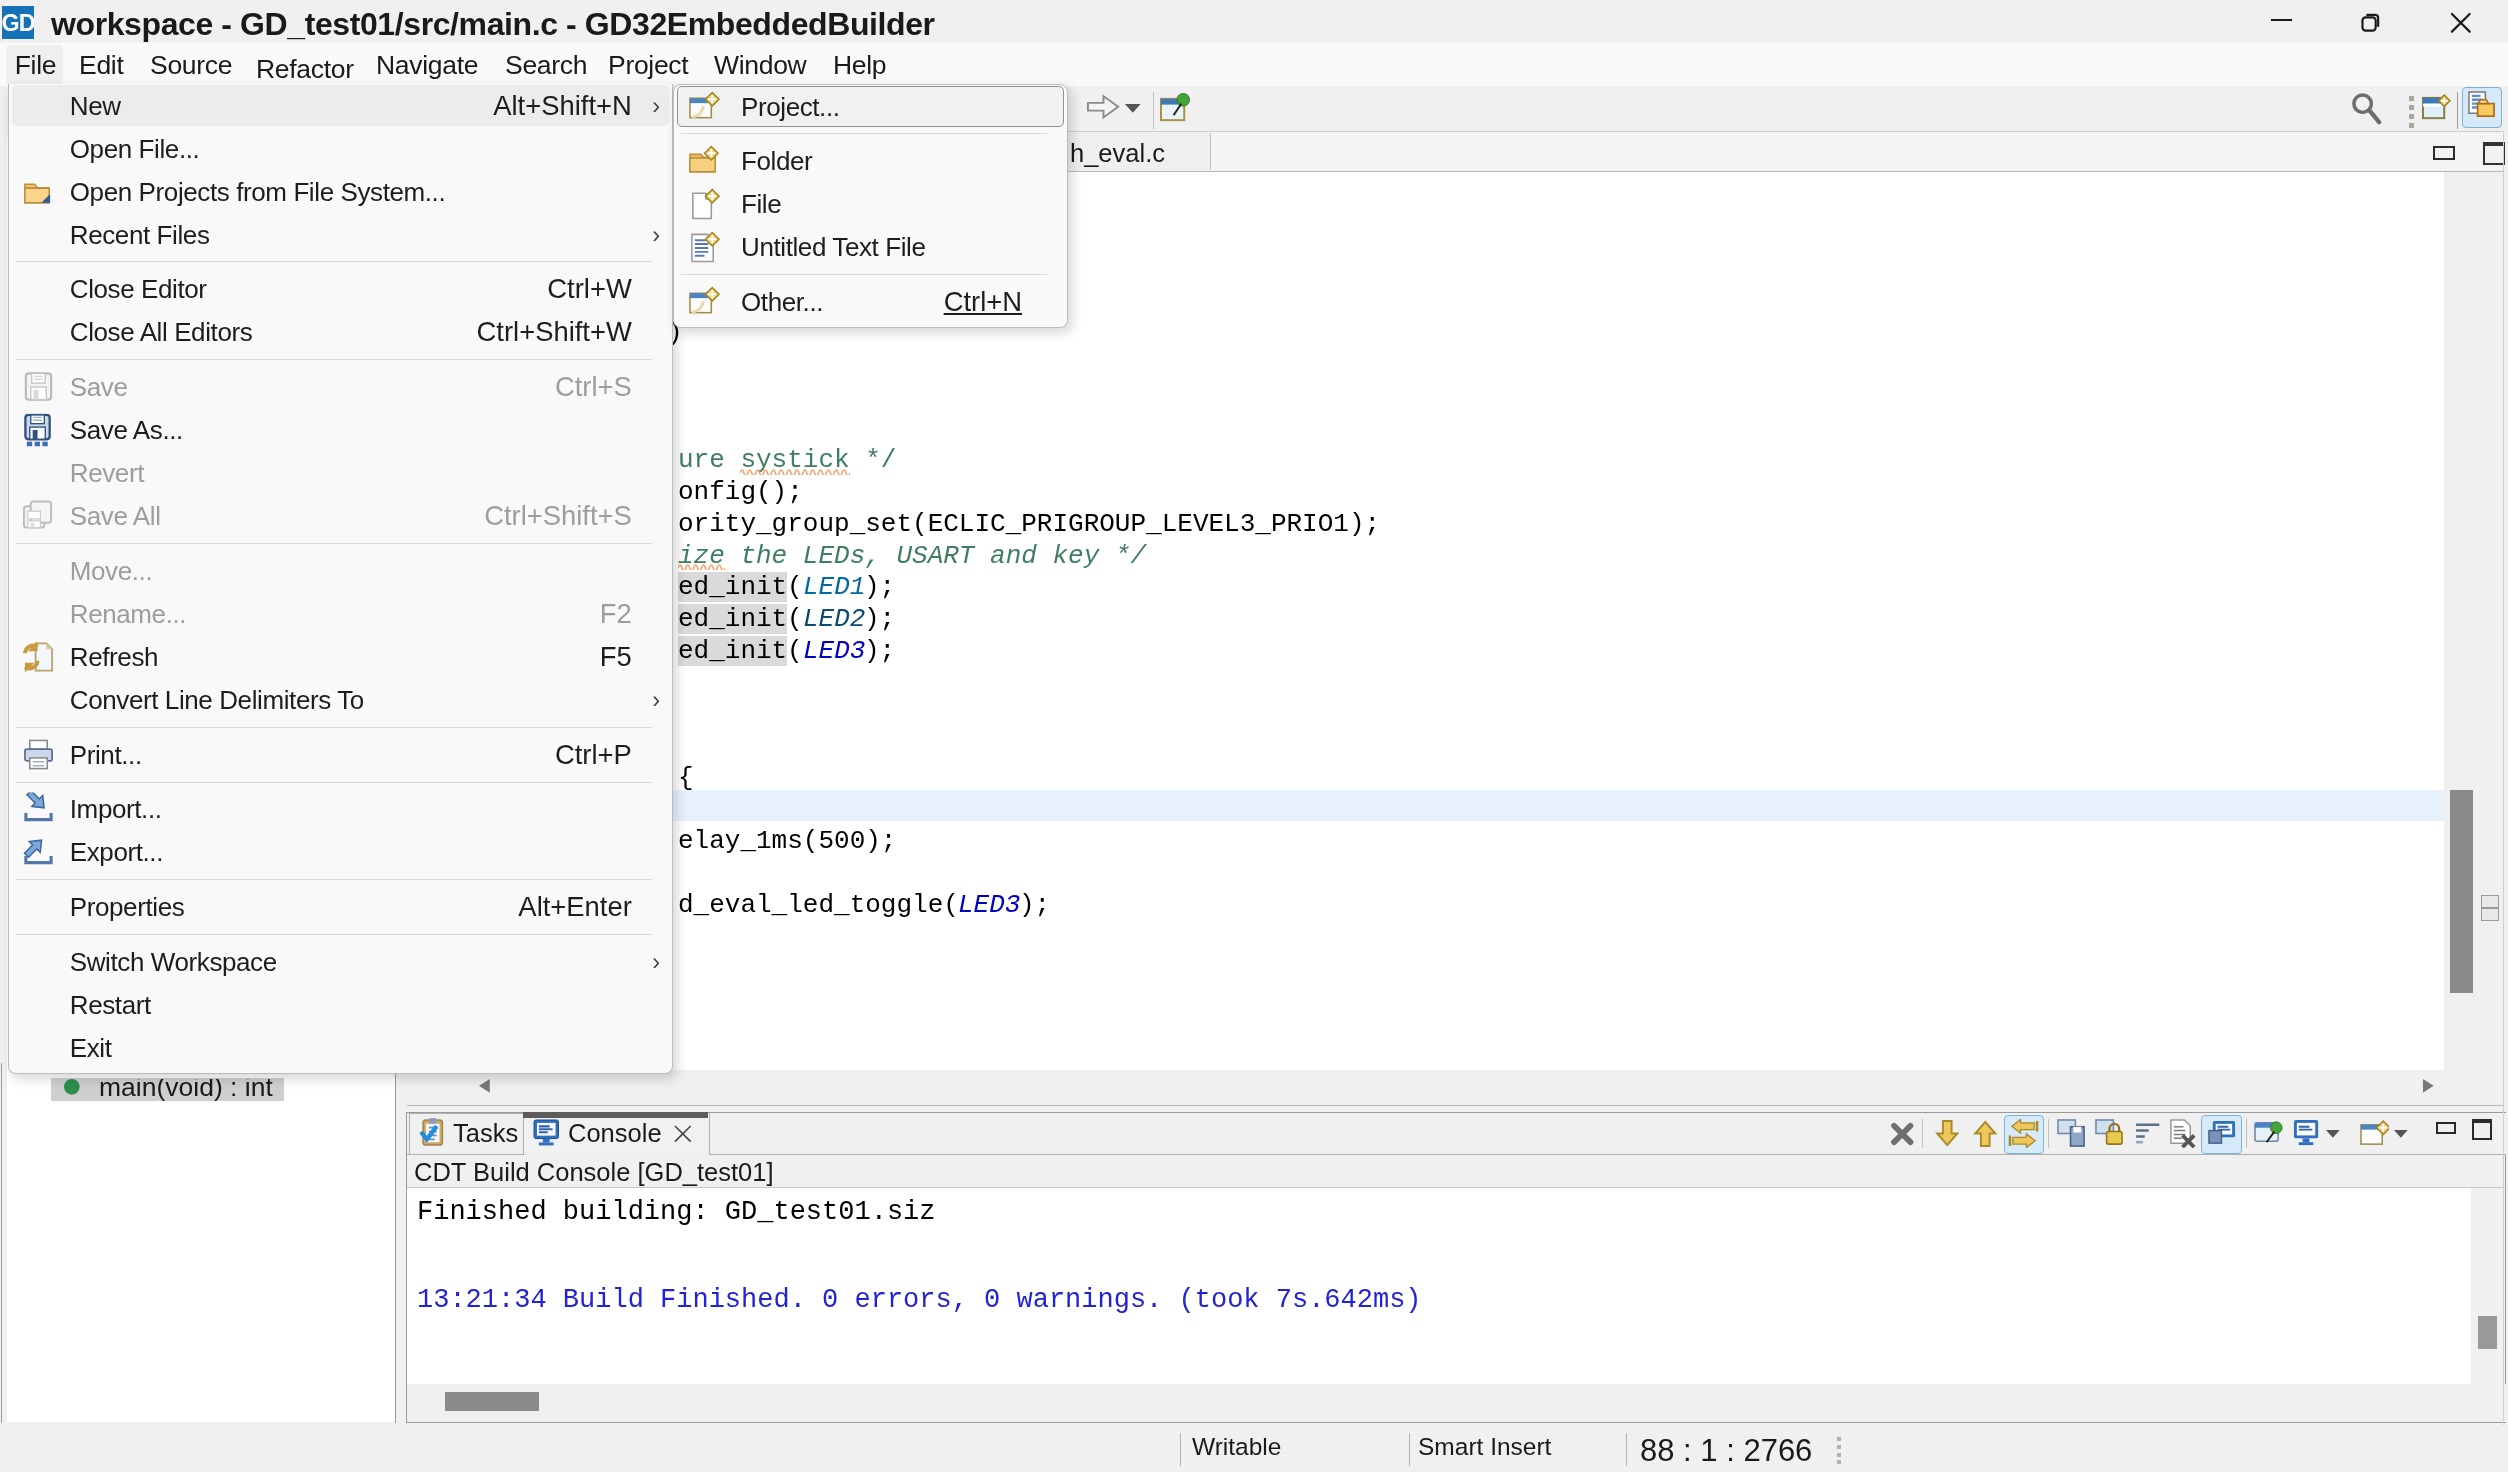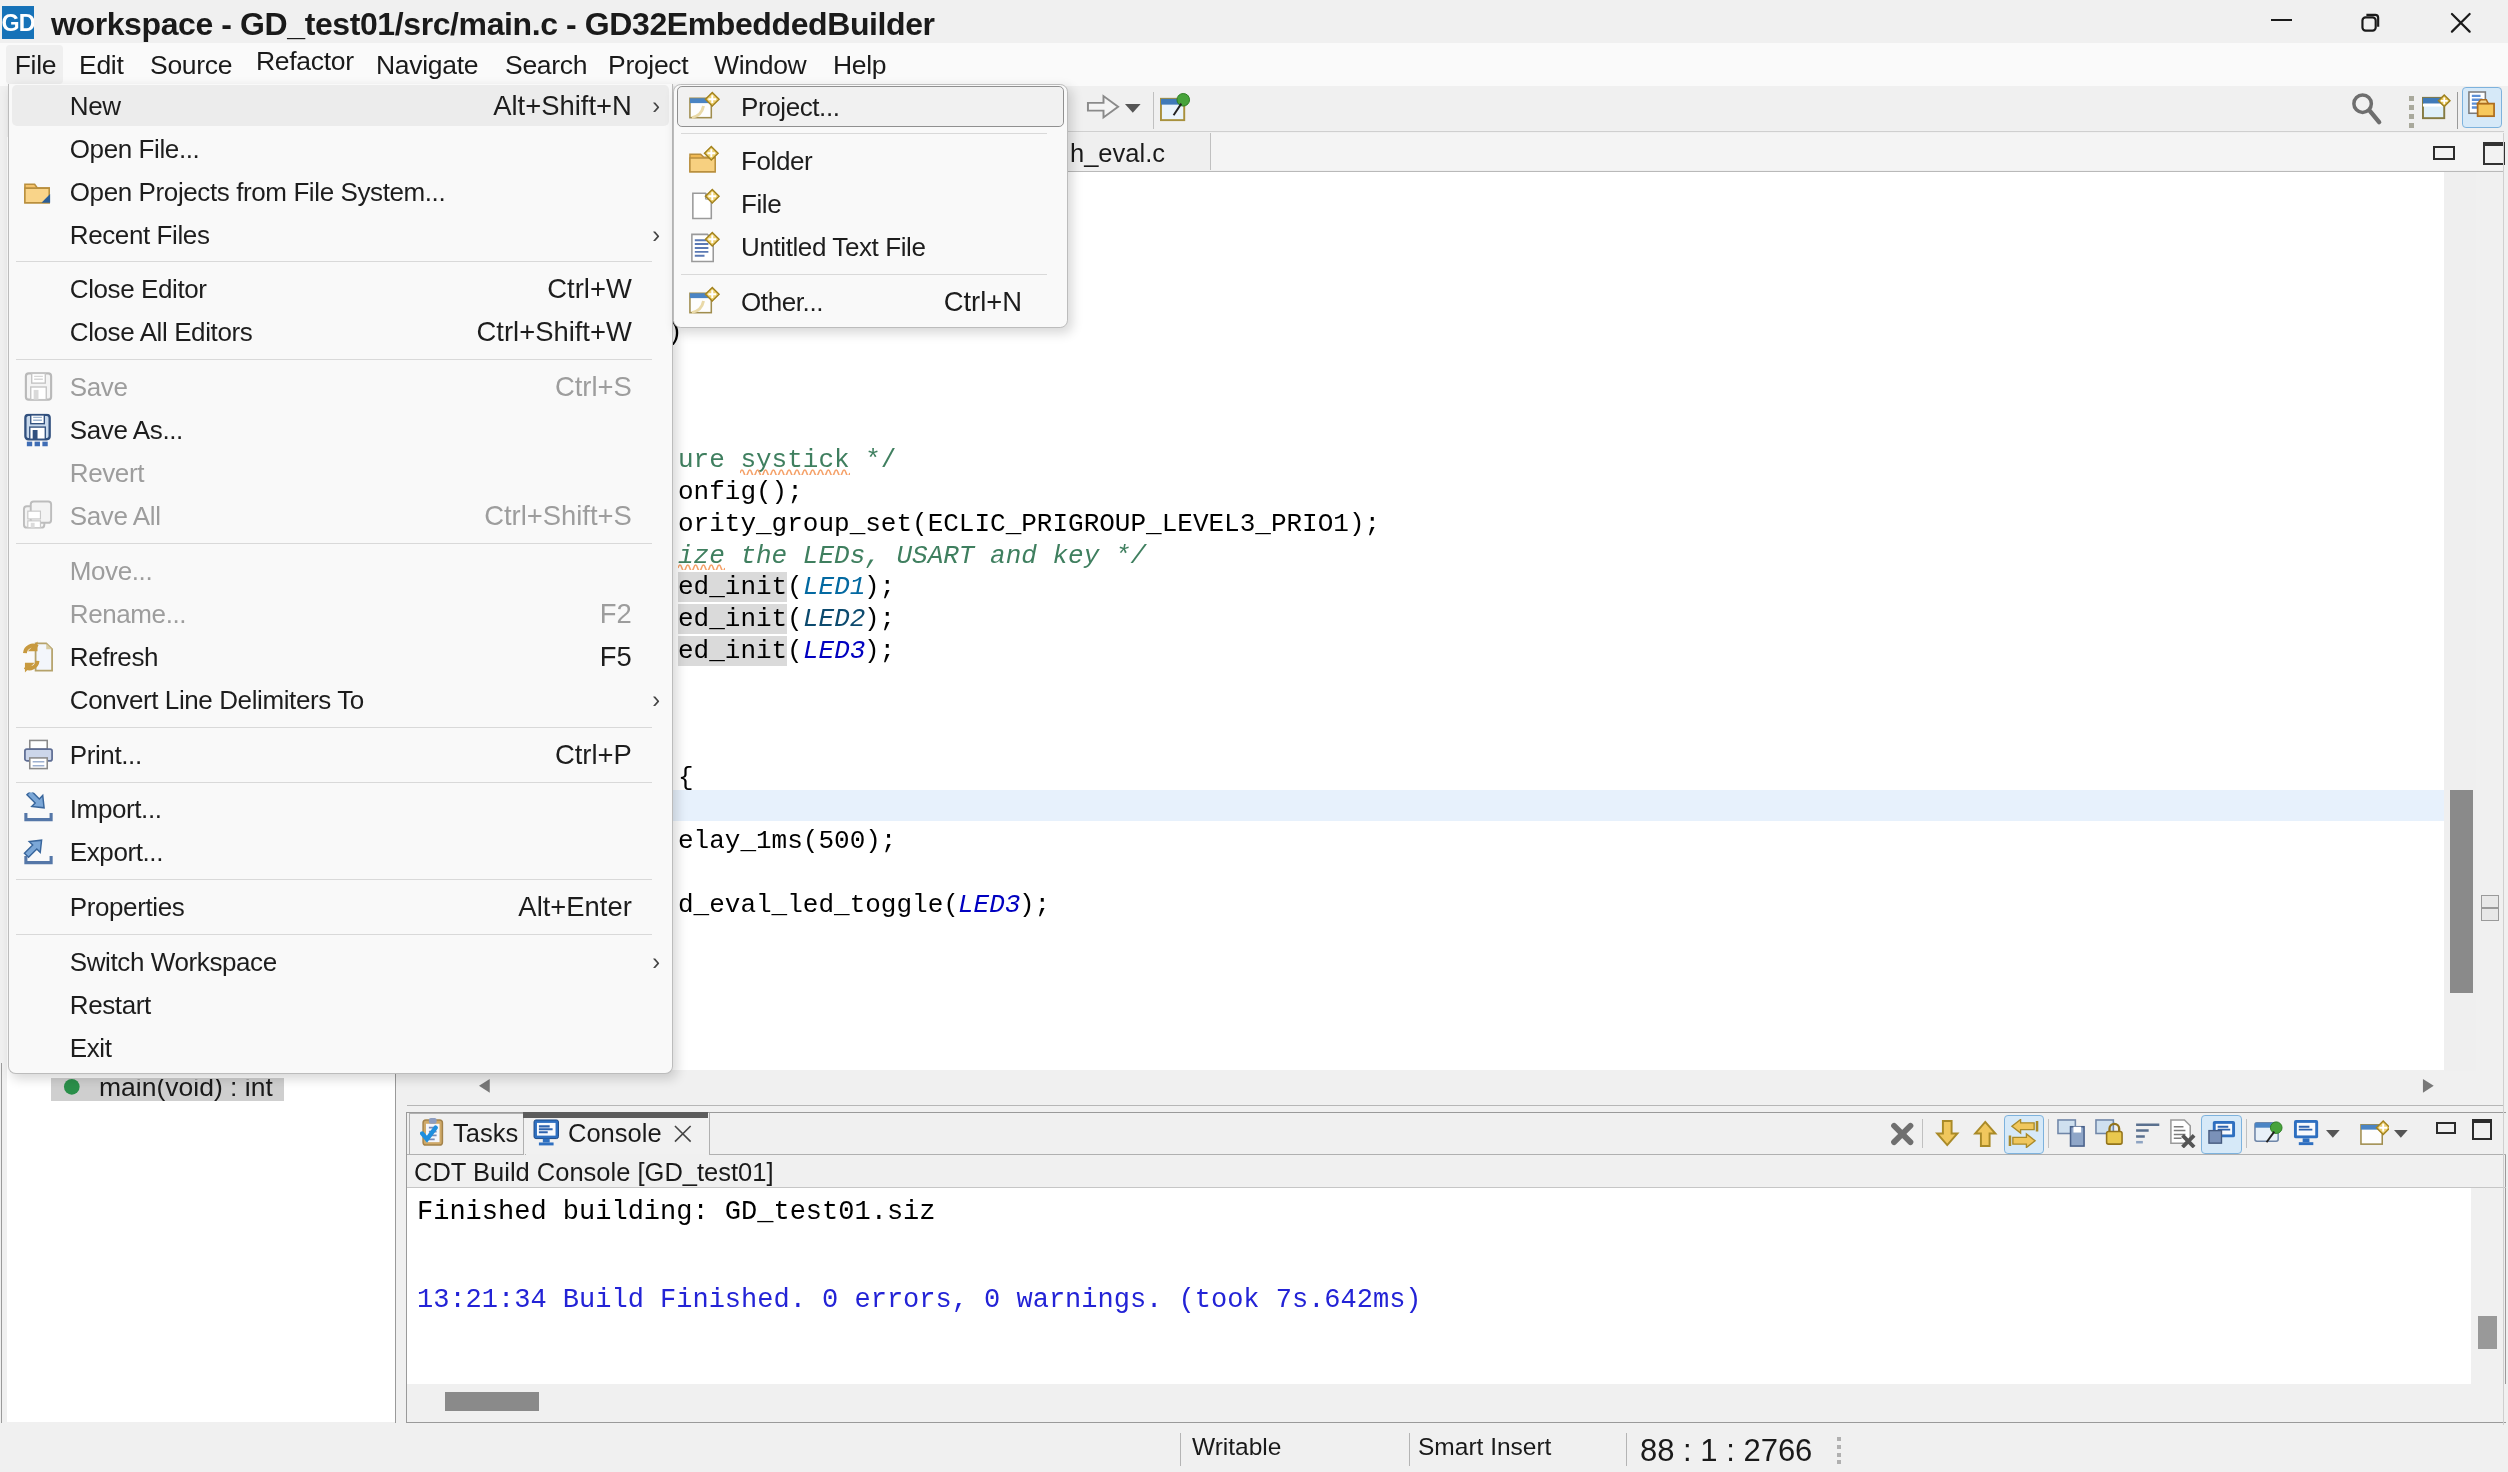--- a/index.html
+++ b/index.html
@@ -53,21 +53,21 @@
 </svg>
 <svg class="abs" style="left:2450px;top:11.8px;" width="21.6" height="21.6" viewBox="0 0 22 22">
   <path d="M2 2 L20 20 M20 2 L2 20" stroke="#1a1a1a" stroke-width="2.2" stroke-linecap="round"></path>
 </svg>
 
 <div class="abs" style="left:0;top:43px;width:2508px;height:43px;background:#fafafa;"></div>
 <div class="abs" style="left:5.9px;top:45px;width:57px;height:39px;background:#efefef;border-radius:3.9px;"></div>
 <div class="txt" style="left:14.7px;top:50px;font-size:26.5px;letter-spacing:-0.3px;">File</div>
 <div class="txt" style="left:79px;top:50px;font-size:26.5px;letter-spacing:-0.3px;">Edit</div>
 <div class="txt" style="left:150px;top:50px;font-size:26.5px;letter-spacing:-0.3px;">Source</div>
-<div class="txt" style="left:256px;top:46px;font-size:26.5px;letter-spacing:-0.3px;">Refactor</div>
+<div class="txt" style="left:256px;top:54px;font-size:26.5px;letter-spacing:-0.3px;">Refactor</div>
 <div class="txt" style="left:376px;top:50px;font-size:26.5px;letter-spacing:-0.3px;">Navigate</div>
 <div class="txt" style="left:505px;top:50px;font-size:26.5px;letter-spacing:-0.3px;">Search</div>
 <div class="txt" style="left:608px;top:50px;font-size:26.5px;letter-spacing:-0.3px;">Project</div>
 <div class="txt" style="left:714px;top:50px;font-size:26.5px;letter-spacing:-0.3px;">Window</div>
 <div class="txt" style="left:833px;top:50px;font-size:26.5px;letter-spacing:-0.3px;">Help</div>
 
 <div class="abs" style="left:0;top:86px;width:2508px;height:46px;background:#f0f0f0;"></div>
 
 <svg class="abs" style="left:1086px;top:94px;" width="35" height="25.5" viewBox="0 0 36 26">
   <path d="M2 9 h16 v-7 l15 11 -15 11 v-7 h-16 z" fill="#f4f4f4" stroke="#8a8a8a" stroke-width="2"></path>
@@ -492,16 +492,16 @@
   <div class="msep"></div>
   <div class="mi">
       <svg class="mico" viewBox="0 0 34 34">
       <rect x="2" y="8" width="22" height="20" fill="#fdfdfd" stroke="#a08d4e" stroke-width="1.6"></rect>
       <rect x="2" y="8" width="22" height="5" fill="#4a84c4"></rect>
       <path d="M4 28 q10 -2 12 -12" stroke="#e9d9a8" stroke-width="3" fill="none"></path>
       <path d="M25 2 l7 7 -7 7 -7 -7 z" fill="#edd070" stroke="#a3831f" stroke-width="1.5"></path>
       <path d="M25 5 v8 M21 9 h8" stroke="#fff" stroke-width="2"></path>
       </svg>
     <span class="lab">Other...</span>
-      <span class="sc" style="right:45px;">Ctrl+N</span>
+      <span class="sc" style="right:45px;text-decoration:underline;">Ctrl+N</span>
     </div>
 </div>
 
 
 </body></html>

